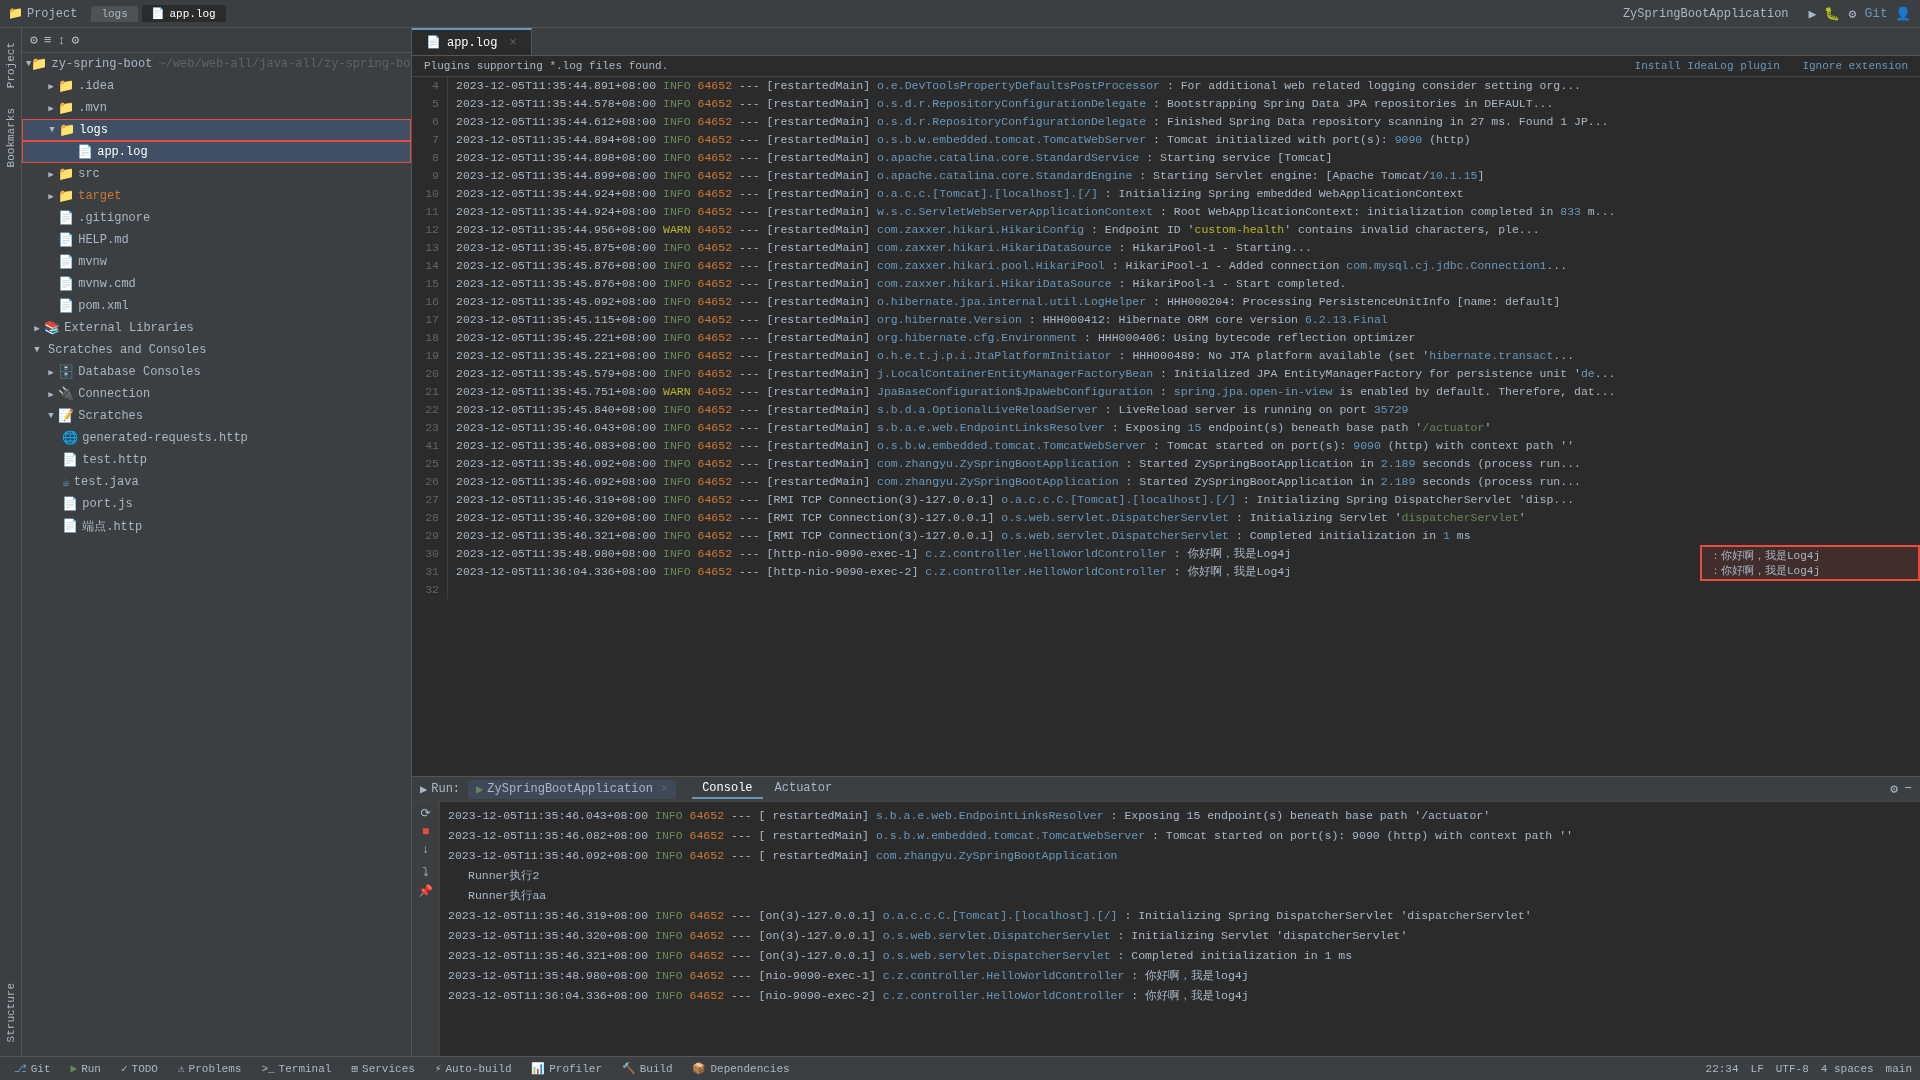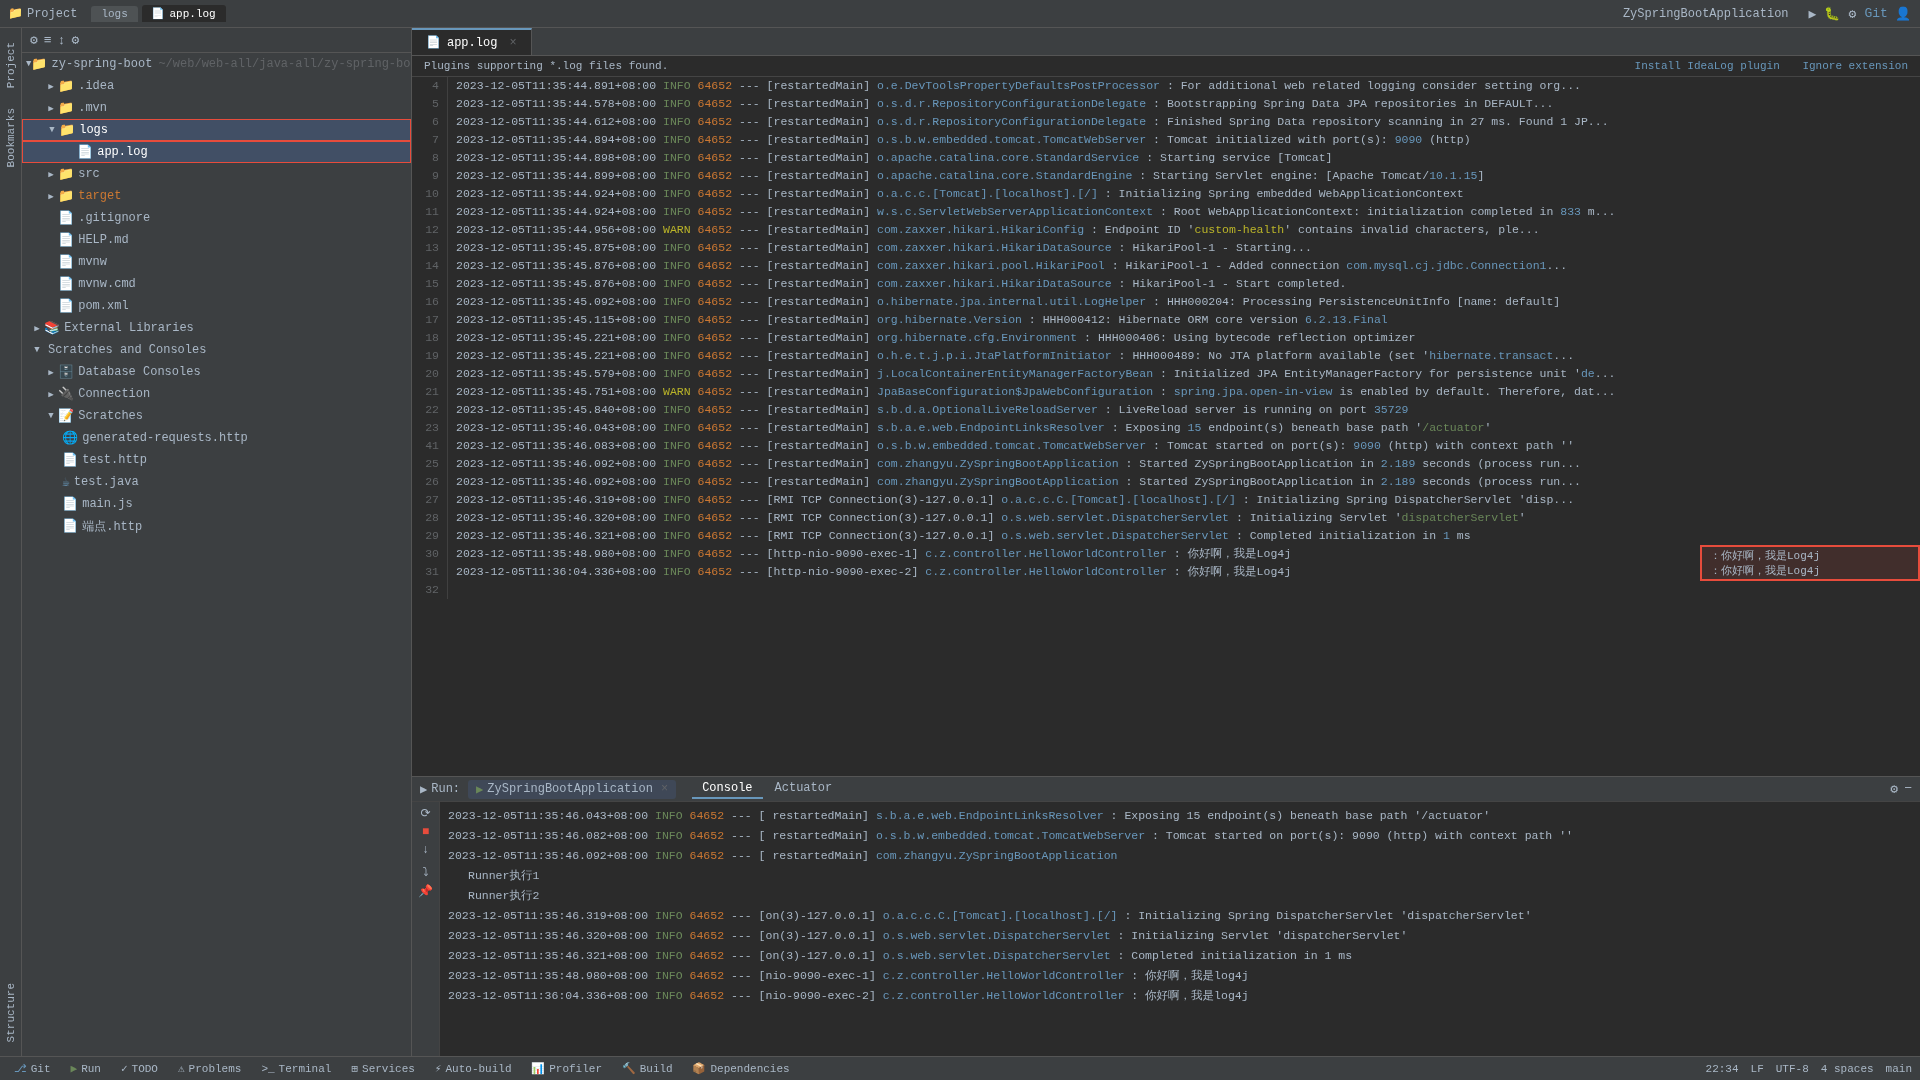--- a/index.html
+++ b/index.html
@@ -460,21 +460,21 @@
           <span>test.http</span>
         </div>
         <div class="tree-item">
           <span class="indent" style="width:36px;"></span>
           <span class="tree-icon file-icon">☕</span>
           <span>test.java</span>
         </div>
         <div class="tree-item">
           <span class="indent" style="width:36px;"></span>
           <span class="tree-icon file-icon">📄</span>
-          <span>main.js</span>
+          <span>port.js</span>
         </div>
         <div class="tree-item">
           <span class="indent" style="width:36px;"></span>
           <span class="tree-icon file-icon">📄</span>
           <span>端点.http</span>
         </div>
       </div>
     </div>
 
     <div class="editor-area">
@@ -685,24 +685,24 @@
                 <span style="color:#a9b7c6;">: Tomcat started on port(s): 9090 (http) with context path ''</span>
               </div>
               <div class="console-line">
                 <span style="color:#a9b7c6;">2023-12-05T11:35:46.092+08:00</span>&nbsp;
                 <span style="color:#6a8759;">INFO</span>&nbsp;
                 <span style="color:#cc7832;">64652</span>&nbsp;--- [&nbsp;
                 <span style="color:#a9b7c6;">restartedMain</span>]&nbsp;
                 <span style="color:#6897bb;">com.zhangyu.ZySpringBootApplication</span>&nbsp;
               </div>
               <div class="console-line plain">
-                <span>Runner执行1</span>
+                <span>Runner执行2</span>
               </div>
               <div class="console-line plain">
-                <span>Runner执行2</span>
+                <span>Runner执行aa</span>
               </div>
               <div class="console-line">
                 <span style="color:#a9b7c6;">2023-12-05T11:35:46.319+08:00</span>&nbsp;
                 <span style="color:#6a8759;">INFO</span>&nbsp;
                 <span style="color:#cc7832;">64652</span>&nbsp;--- [<span style="color:#a9b7c6;">on(3)-127.0.0.1</span>]&nbsp;
                 <span style="color:#6897bb;">o.a.c.c.C.[Tomcat].[localhost].[/]</span>&nbsp;
                 <span style="color:#a9b7c6;">: Initializing Spring DispatcherServlet 'dispatcherServlet'</span>
               </div>
               <div class="console-line">
                 <span style="color:#a9b7c6;">2023-12-05T11:35:46.320+08:00</span>&nbsp;

